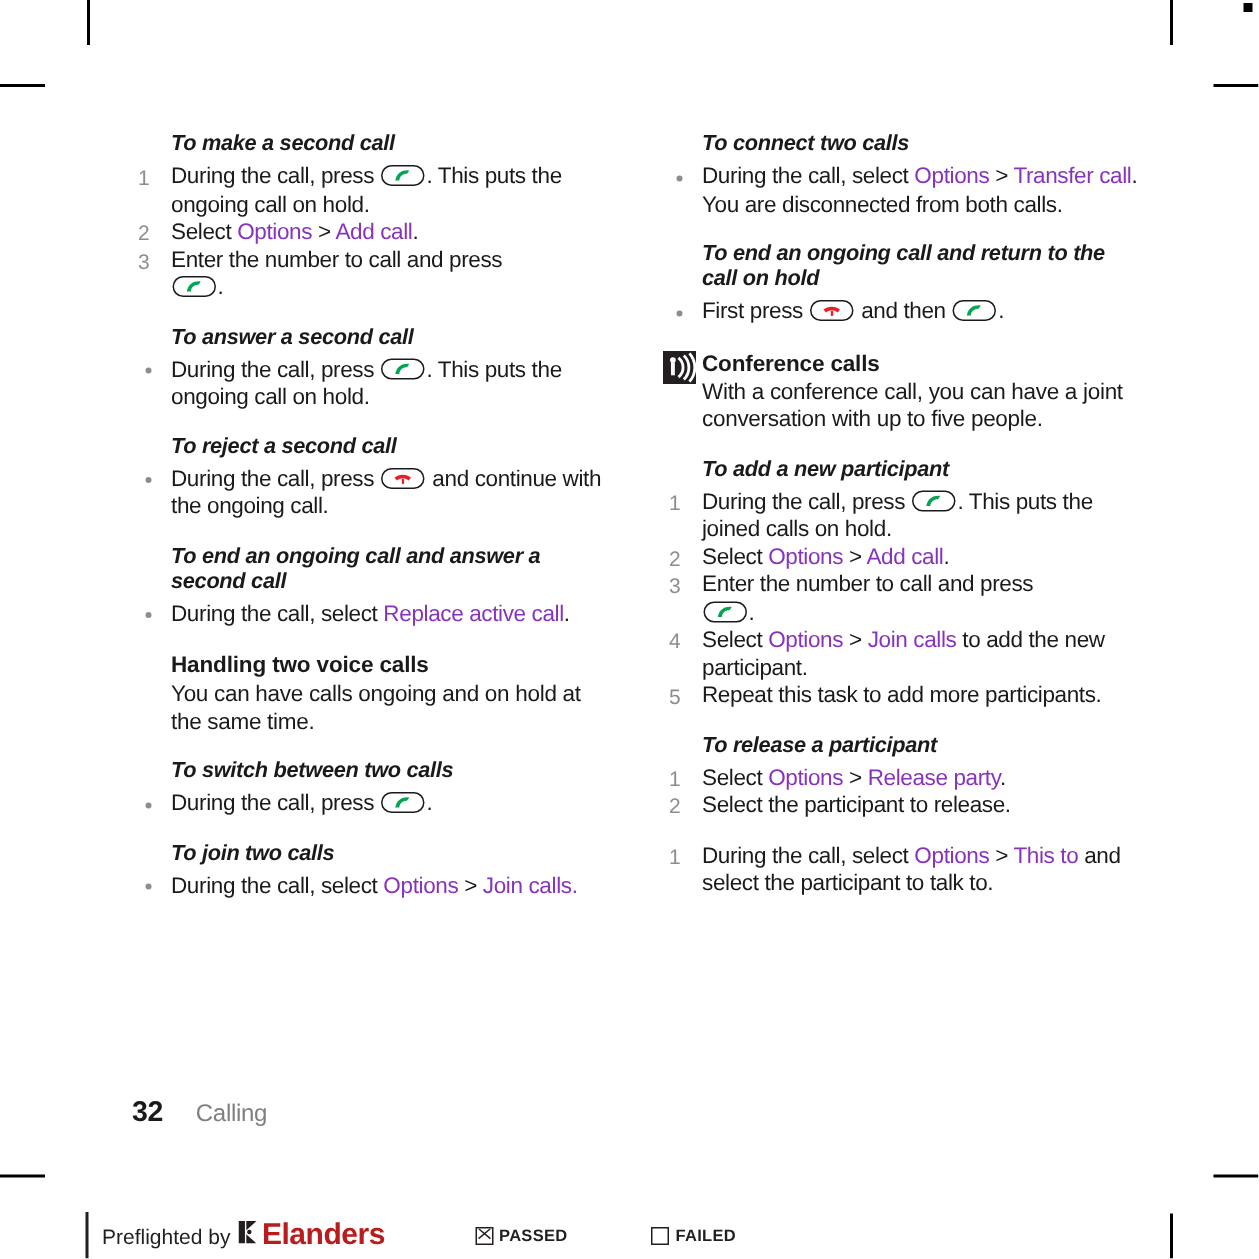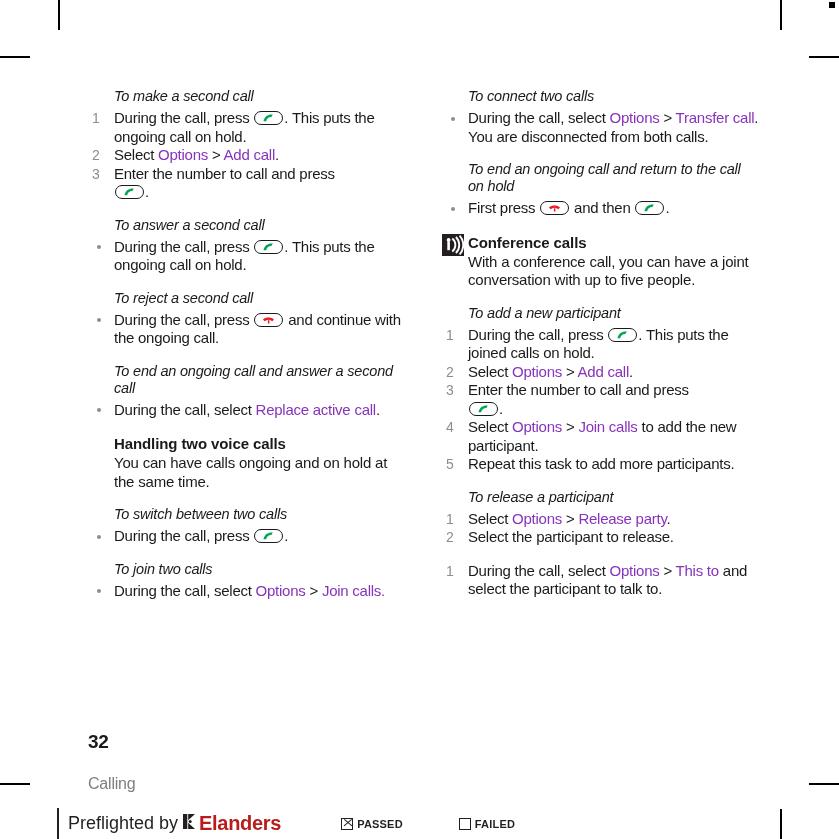--- a/index.html
+++ b/index.html
@@ -30,21 +30,21 @@
     position: absolute;
     left: 88px; top: 88px;
     width: 672px;
     display: flex;
     gap: 36px;
   }
   .col { width: 318px; }
 
   
   .proc-title {
-    font-weight: normal;
+    font-weight: bold;
     font-style: italic;
     font-size: 14.5px;
     line-height: 17px;
     margin: 0 0 4px 0;
     padding-left: 26px;
     letter-spacing: -0.2px;
   }
   .sec-head {
     font-weight: bold;
     font-size: 15px;
@@ -117,21 +117,20 @@
   }
   .note-icon svg { display: block; }
 
   
   .folio {
     position: absolute;
     left: 88px; top: 731px;
     display: flex;
     align-items: baseline;
     gap: 22px;
-    flex-direction: column;
   }
   .folio-num {
     font-size: 19px;
     font-weight: bold;
     color: #1a1a1a;
     letter-spacing: -0.3px;
   }
   .folio-chapter {
     font-size: 16px;
     color: #7f7f7f;
@@ -143,21 +142,21 @@
     position: absolute;
     left: 57px; top: 808px;
     height: 31px;
     display: flex;
     align-items: center;
     gap: 0;
     border-left: 2px solid #231f20;
     padding-left: 9px;
   }
   .pf-text {
-    font-size: 18px;
+    font-size: 14px;
     color: #231f20;
     letter-spacing: 0px;
     margin-right: 5px;
   }
   .pf-logo-mark { display: inline-block; vertical-align: -2px; margin-right: 3px; }
   .pf-brand {
     font-size: 20px;
     font-weight: bold;
     color: #b91c1c;
     letter-spacing: -0.3px;

